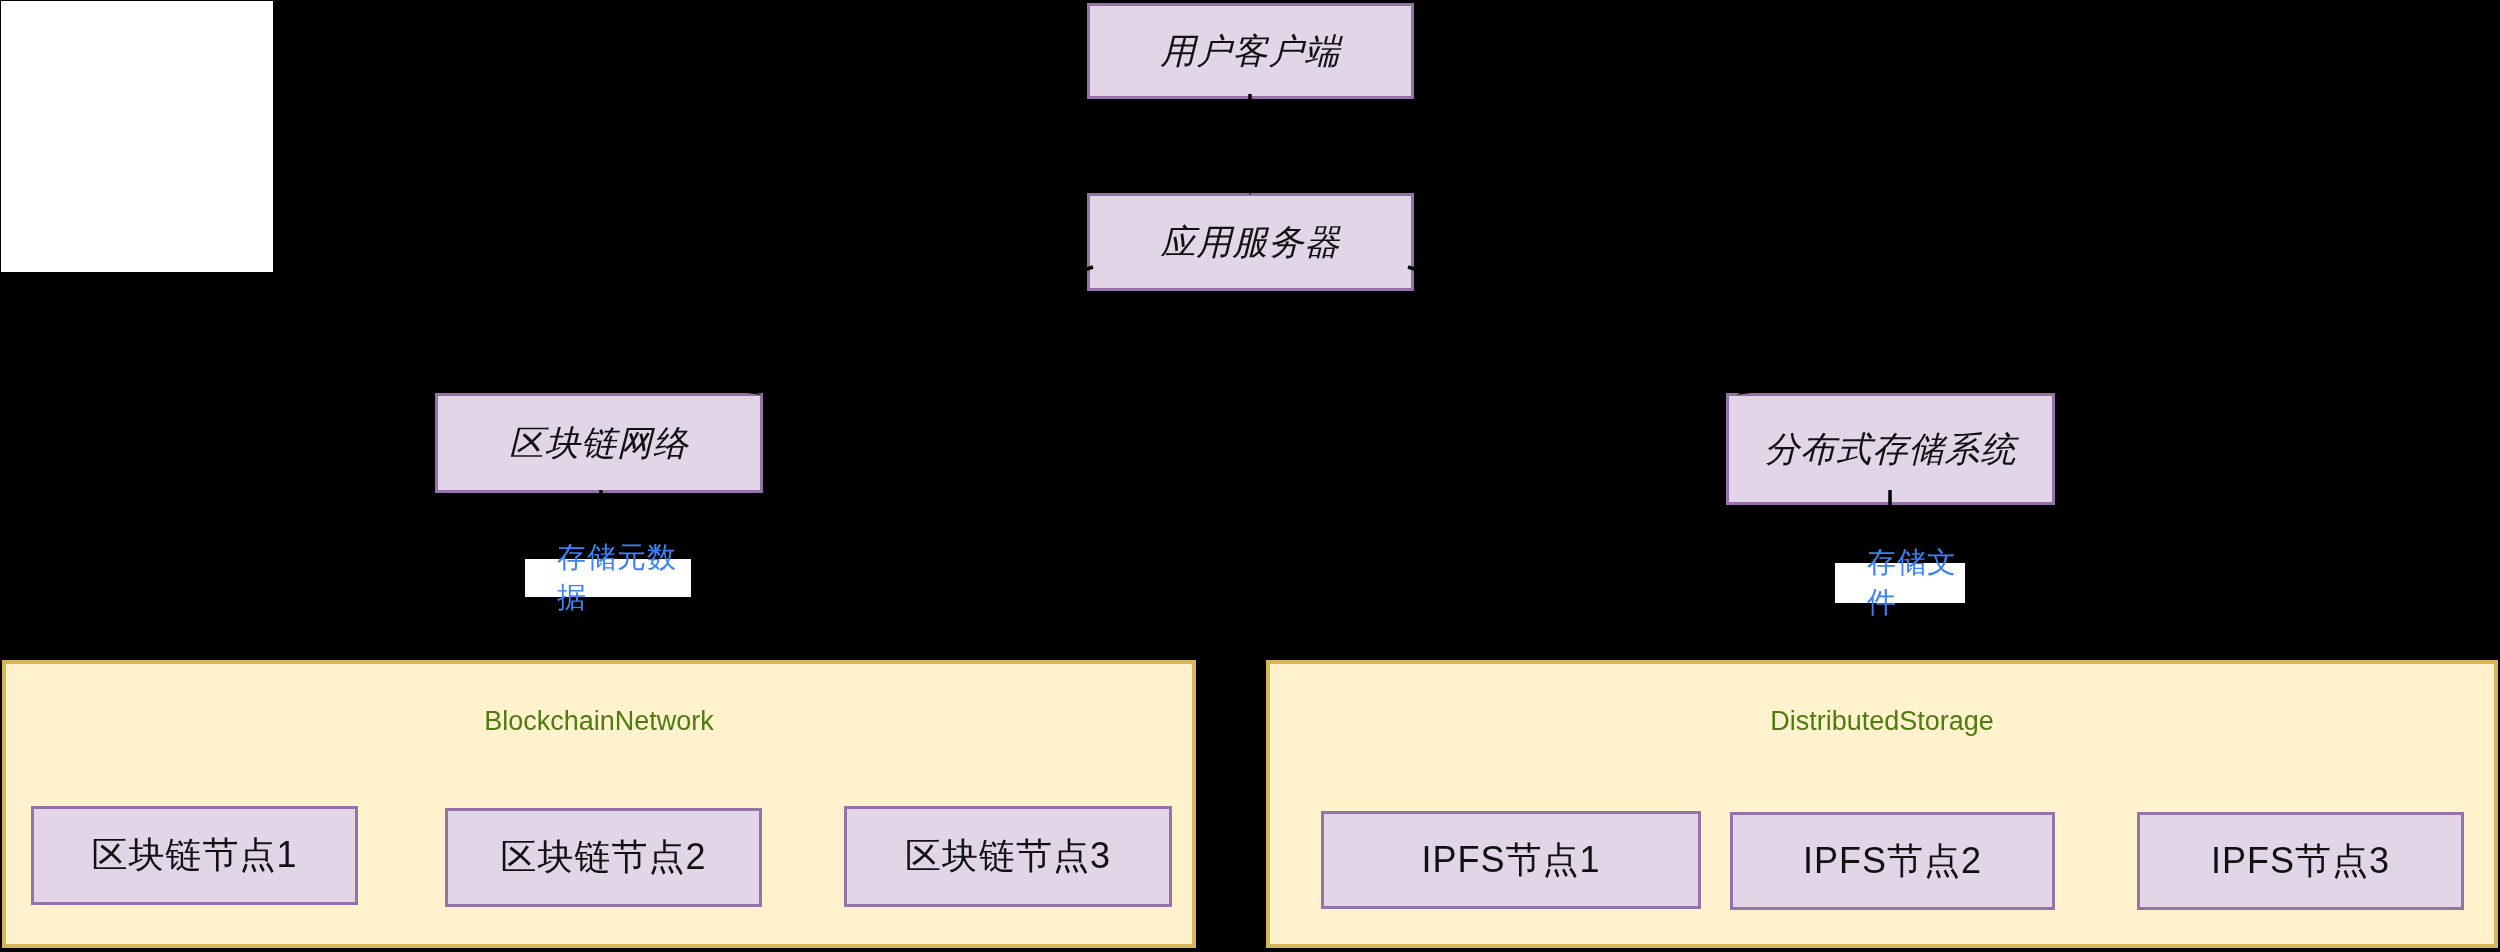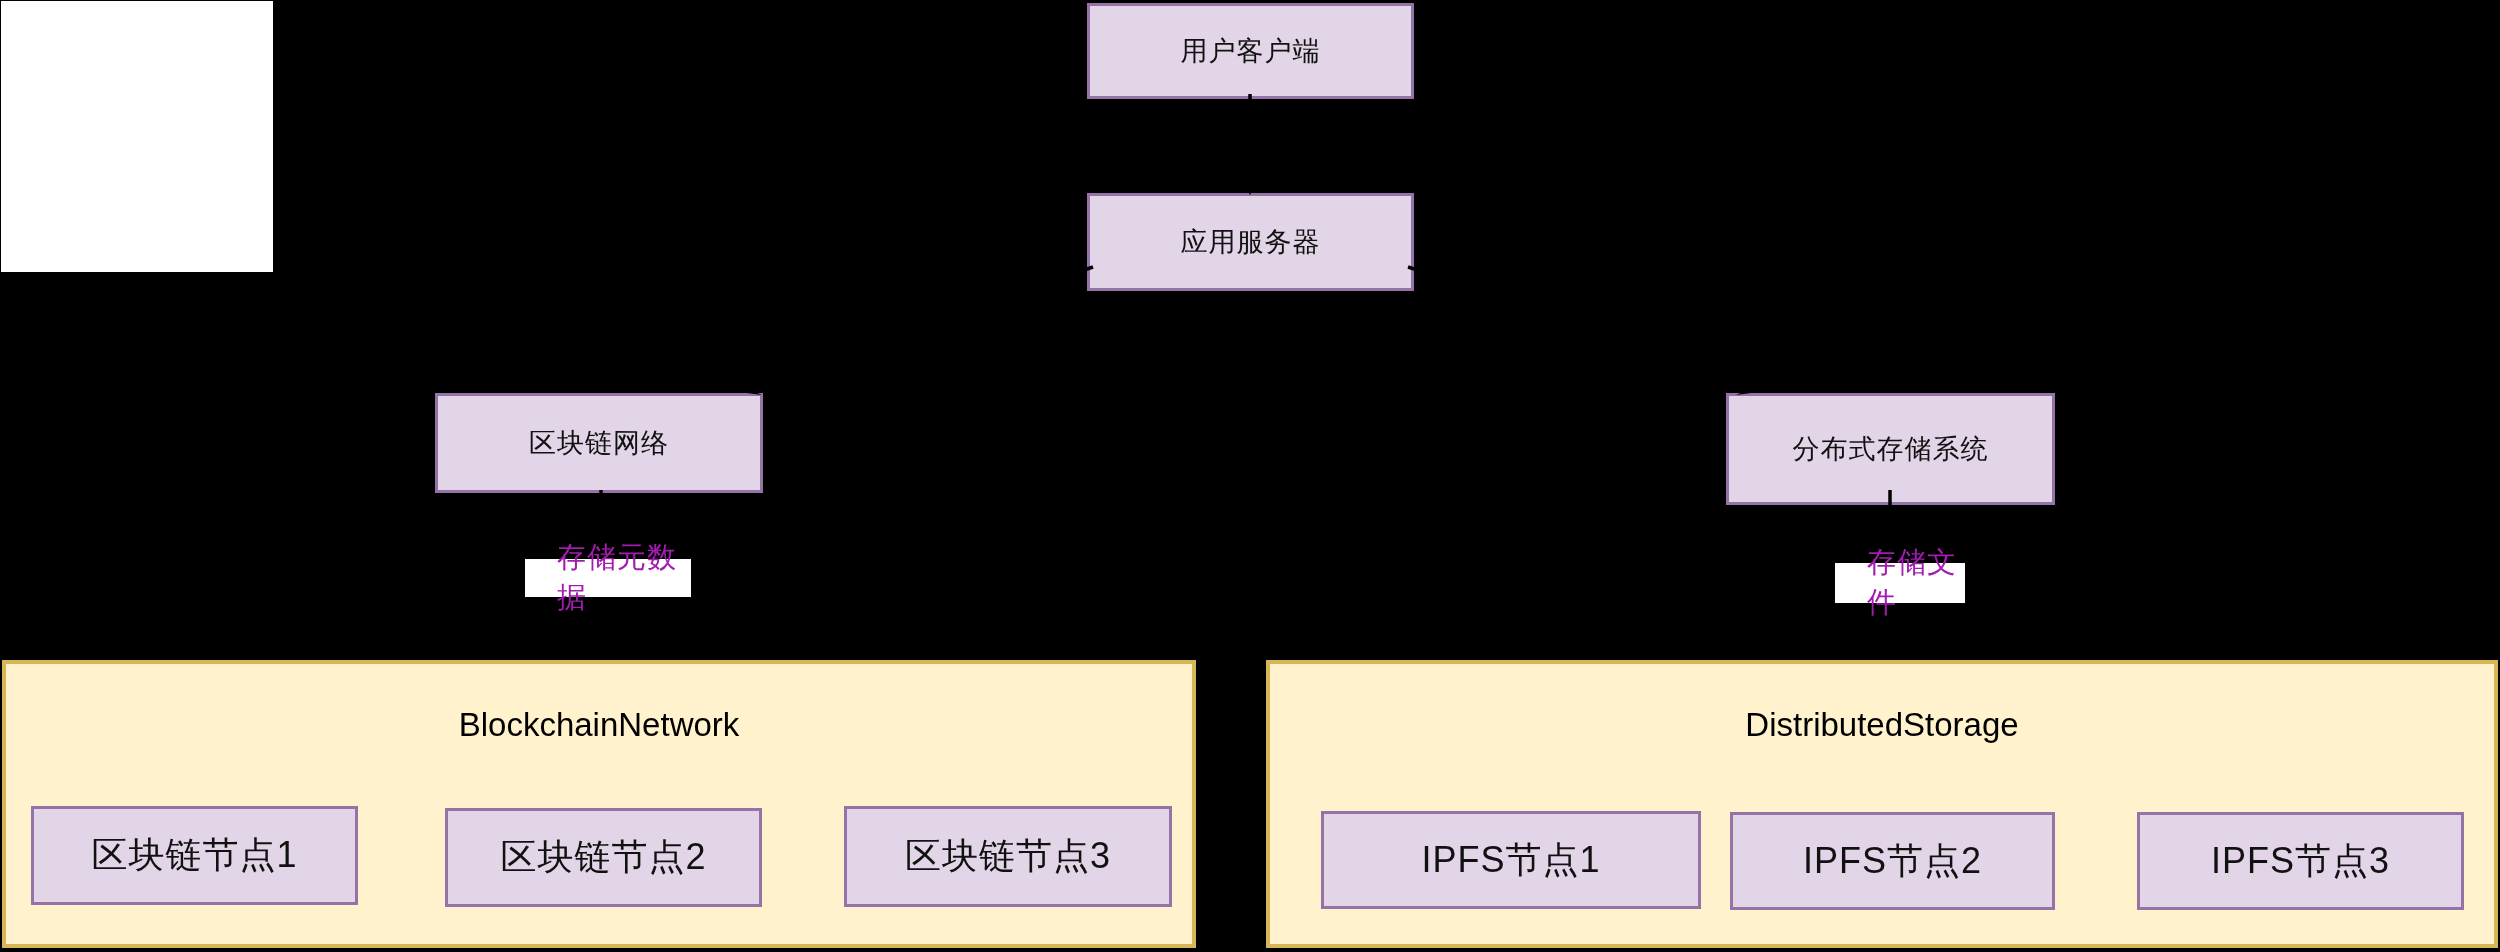--- a/index.html
+++ b/index.html
@@ -23,58 +23,59 @@
   .white-box{
     position:absolute;left:1px;top:1px;width:272px;height:271px;
     background:#ffffff;z-index:1;
   }
   .node{
     position:absolute;
     background:var(--node-fill);
     border:3px solid var(--node-border);
     color:var(--text);
     display:flex;align-items:center;justify-content:center;
-    font-size:27px;letter-spacing:1px;
+    font-size:35px;letter-spacing:1px;
     z-index:2;
+    font-style:italic;
   }
   #node-user-client{left:1087px;top:3px;width:327px;height:96px;}
   #node-app-server{left:1087px;top:193px;width:327px;height:98px;}
   #node-blockchain-network{left:435px;top:393px;width:328px;height:100px;}
   #node-distributed-storage{left:1726px;top:393px;width:329px;height:112px;}
   .subgraph{
     position:absolute;
     background:var(--subgraph-fill);
     border:4px solid var(--subgraph-border);
     z-index:0;
   }
   #subgraph-blockchain{left:2px;top:660px;width:1194px;height:288px;}
   #subgraph-storage{left:1266px;top:660px;width:1232px;height:288px;}
   .subgraph-title{
     position:absolute;left:0;right:0;top:42px;
     text-align:center;
-    font-size:33px;color:#000000;
+    font-size:27px;color:#4d7c0f;
   }
   .subnode{
     position:absolute;
     background:var(--node-fill);
     border:3px solid var(--node-border);
     color:var(--text);
     display:flex;align-items:center;justify-content:center;
     font-size:36px;letter-spacing:1px;
   }
   #bc-node-1{left:25px;top:142px;width:327px;height:99px;}
   #bc-node-2{left:439px;top:144px;width:317px;height:99px;}
   #bc-node-3{left:838px;top:142px;width:328px;height:101px;}
   #ipfs-node-1{left:51px;top:147px;width:380px;height:98px;}
   #ipfs-node-2{left:460px;top:148px;width:325px;height:98px;}
   #ipfs-node-3{left:867px;top:148px;width:327px;height:98px;}
   .edge-label{
     position:absolute;
     background:var(--edge-label-bg);
-    color:#a21caf;
+    color:#3b82f6;
     display:flex;align-items:center;justify-content:center;
     font-size:29px;letter-spacing:1px;
     z-index:4;
     padding-left:32px;
   }
   #edge-label-metadata{left:525px;top:559px;width:166px;height:38px;}
   #edge-label-files{left:1835px;top:563px;width:130px;height:40px;}
   #edges-layer{
     position:absolute;left:0;top:0;width:2500px;height:952px;
     z-index:3;pointer-events:none;

